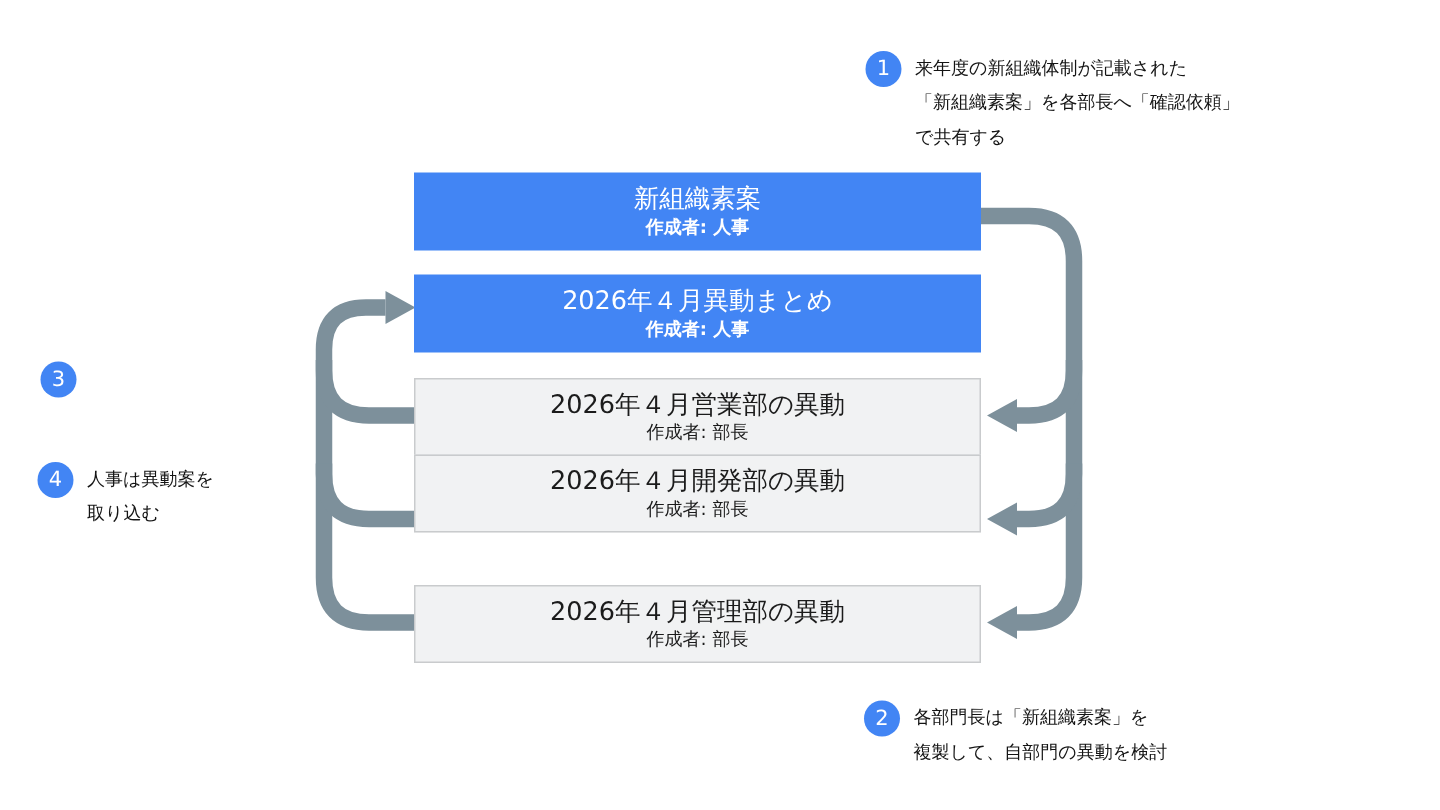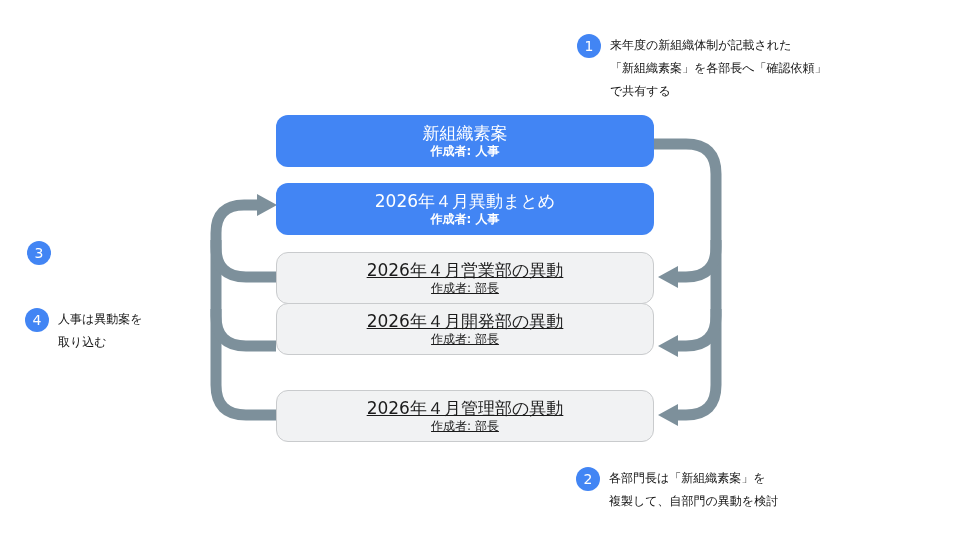--- a/index.html
+++ b/index.html
@@ -10,26 +10,26 @@
   }
   html,body{margin:0;padding:0;background:#fff;}
   .canvas{
     position:relative;width:960px;height:540px;background:#ffffff;overflow:hidden;
     font-family:"DejaVu Sans","Liberation Sans",sans-serif;
   }
   .arrows{position:absolute;left:0;top:0;width:960px;height:540px;}
   .arrows path{stroke:var(--arrow);stroke-width:11;fill:none;}
   .arrows polygon{fill:var(--arrow);stroke:none;}
   .card{
-    position:absolute;left:276px;width:378px;height:52px;border-radius:12px;
+    position:absolute;left:276px;width:378px;height:52px;border-radius:0;
     display:flex;flex-direction:column;align-items:center;justify-content:center;
     box-sizing:border-box;text-align:right;
   }
   .card.primary{background:var(--accent);color:#ffffff;}
-  .card.secondary{background:var(--card-bg);border:1px solid var(--card-border);color:#1b1b1b;text-decoration:underline;}
+  .card.secondary{background:var(--card-bg);border:1px solid var(--card-border);color:#1b1b1b;}
   .card-title{font-size:17px;line-height:21px;}
   .card-subtitle{font-size:12px;line-height:15px;}
   .card.primary .card-subtitle{color:#ffffff;font-weight:bold;}
   .annotation{position:absolute;display:flex;align-items:flex-start;gap:9px;}
   .badge{
     flex:0 0 auto;width:24px;height:24px;border-radius:50%;background:var(--accent);
     color:#fff;font-size:14px;line-height:24px;text-align:center;
   }
   .annotation-text{
     font-size:12px;line-height:23px;color:#141414;white-space:pre-line;margin-top:0px;

